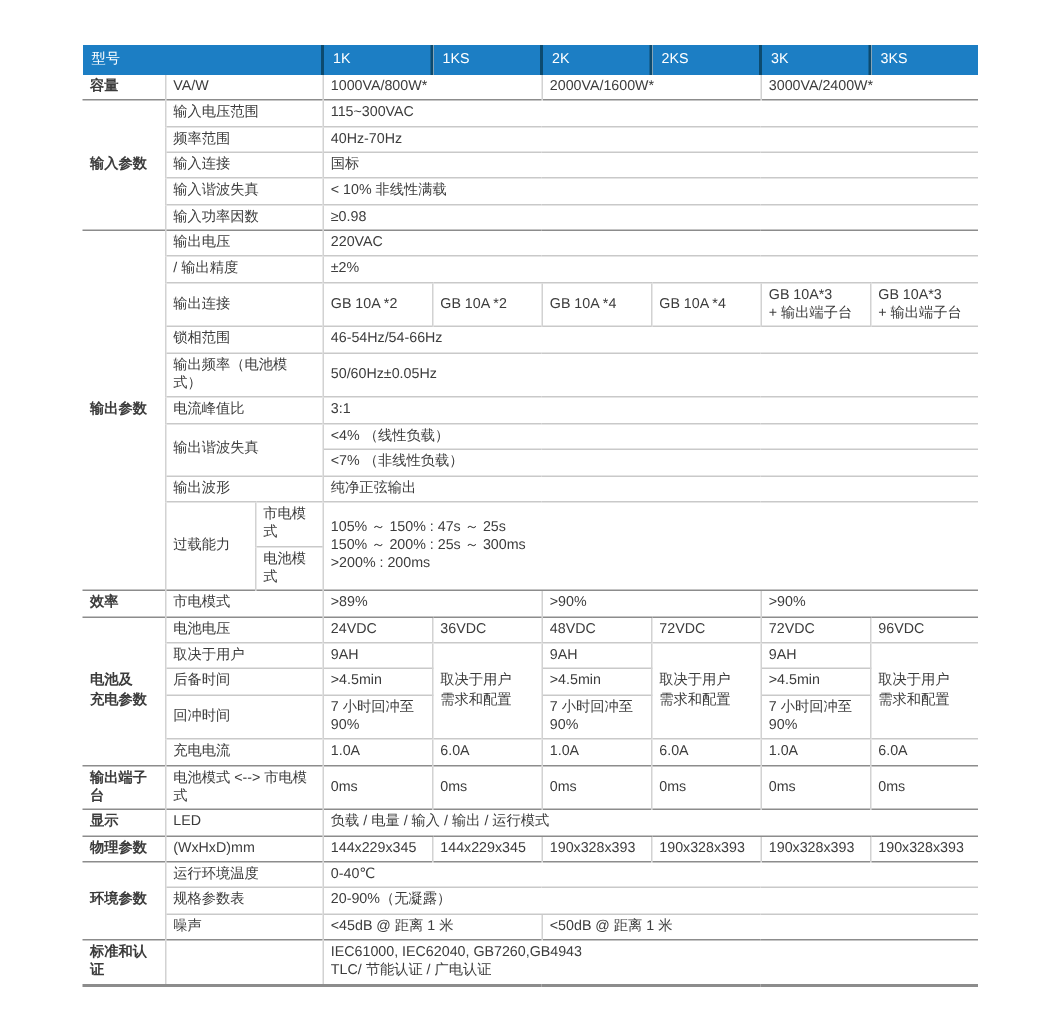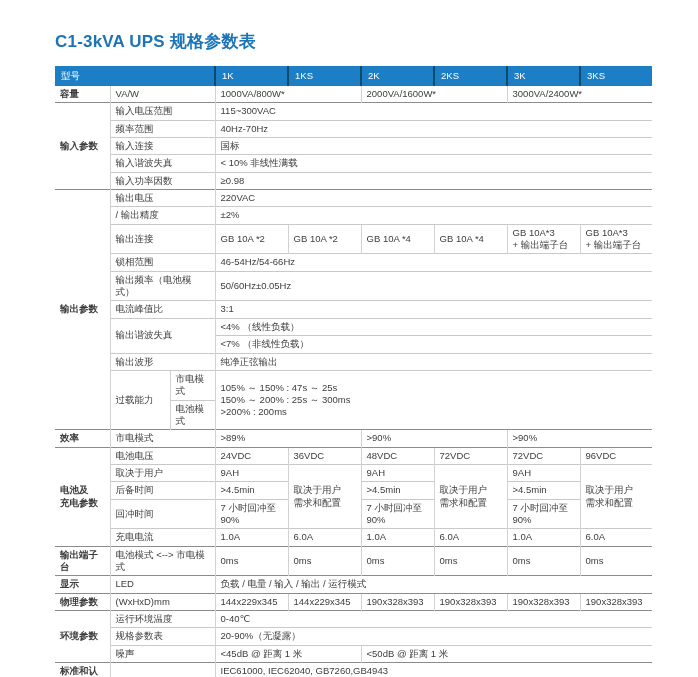--- a/index.html
+++ b/index.html
@@ -31,21 +31,20 @@
     vertical-align:middle; white-space:pre-line; overflow:hidden;
   }
   tbody td.sec { border-left:none;font-weight:bold; }
   tbody tr.s td { border-top:1px solid #8c8c8c;margin-top:44px; }
   tbody tr:first-child td { border-top:none; }
 </style>
 </head>
 <body>
 
 <div class="page">
-  <h1 class="title">C1-3kVA UPS 规格参数表</h1>
 
   <table class="spec">
     <colgroup>
       <col style="width:55px">
         <col style="width:60px">
         <col style="width:45px">
       <col style="width:73px">
         <col style="width:73px">
         <col style="width:73px">
       <col style="width:73px">

